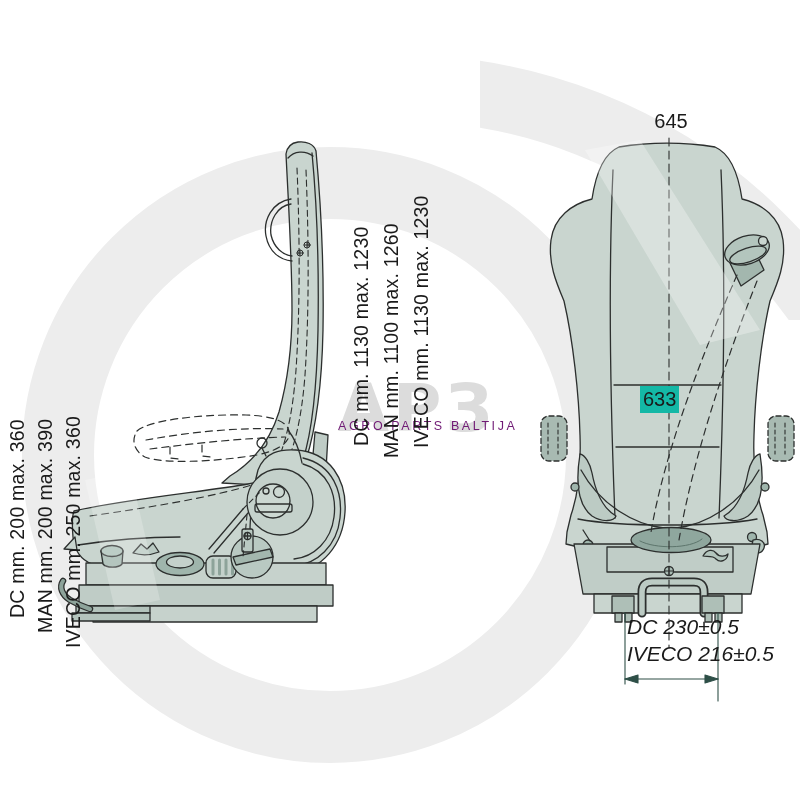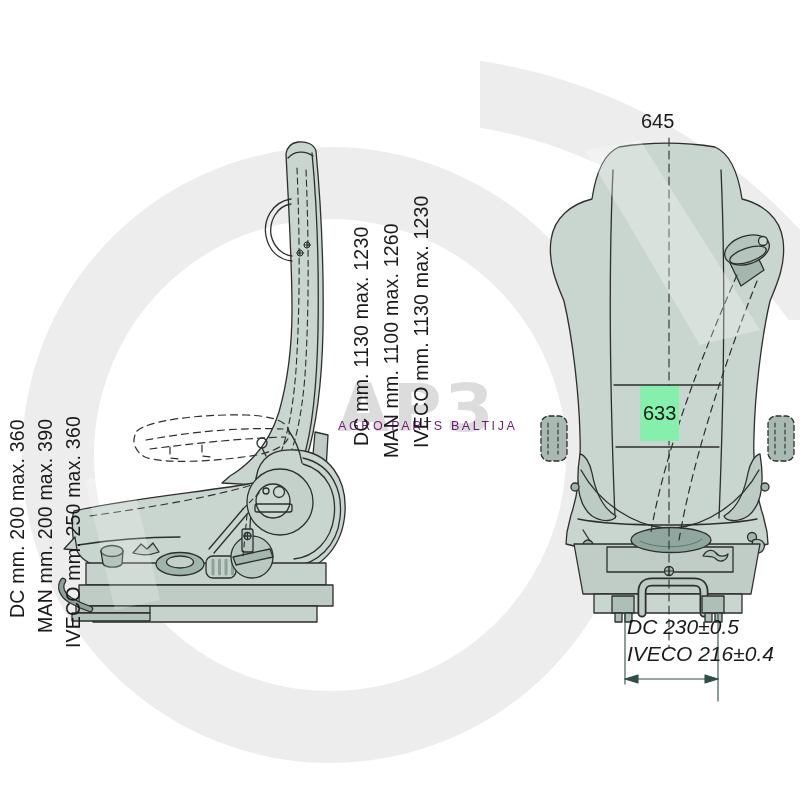--- a/index.html
+++ b/index.html
@@ -6,21 +6,21 @@
   .stage{position:relative;width:800px;height:800px;background:#ffffff;overflow:hidden;
          font-family:"Liberation Sans",sans-serif;color:#1a1a1a;}
   .stage svg{position:absolute;left:0;top:0;}
   .lbl{position:absolute;white-space:nowrap;color:#1a1a1a;z-index:6;}
   .rot{transform:rotate(-90deg);transform-origin:0 0;font-size:19.5px;letter-spacing:.2px;}
   .num{font-size:20px;}
   .wm-logo{position:absolute;z-index:1;font-weight:bold;font-size:66px;letter-spacing:4px;
            color:#dcdcdc;font-family:"DejaVu Sans","Liberation Sans",sans-serif;margin-top:18px;}
   .wm-sub{position:absolute;z-index:1;font-size:12.5px;letter-spacing:2.6px;color:#701a75;}
   .dimblock{line-height:27px;font-size:21px;font-style:italic;}
-  .lbl-633{background:#86efac;padding:16px 3px;}
+  .lbl-633{background:#14b8a6;padding:2px 3px;}
 </style>
 </head>
 <body>
 
 <div class="stage">
 
   <svg width="800" height="800" viewBox="0 0 800 800" style="z-index:0">
     <circle cx="330" cy="455" r="272" fill="none" stroke="#ededed" stroke-width="72"></circle>
     <g clip-path="url(#tr)">
       <circle cx="400" cy="600" r="512" fill="none" stroke="#ededed" stroke-width="66"></circle>
@@ -205,21 +205,21 @@
   </svg>
 
   <div class="lbl rot" style="left:6px;top:618px;">DC mm. 200 max. 360</div>
   <div class="lbl rot" style="left:34px;top:633px;">MAN mm. 200 max. 390</div>
   <div class="lbl rot" style="left:62px;top:648px;">IVECO mm. 250 max. 360</div>
 
   <div class="lbl rot" style="left:350px;top:446px;">DC mm. 1130 max. 1230</div>
   <div class="lbl rot" style="left:380px;top:458px;">MAN mm. 1100 max. 1260</div>
   <div class="lbl rot" style="left:410px;top:448px;">IVECO mm. 1130 max. 1230</div>
 
-  <div class="lbl num" style="left:641px;top:110px;width:60px;">645</div>
+  <div class="lbl num" style="left:641px;top:110px;width:60px;text-align:center;">645</div>
   <div class="lbl num lbl-633" style="left:640px;top:386px;">633</div>
 
   <div class="lbl dimblock" style="left:627px;top:613px;">
     <div>DC 230±0.5</div>
-    <div>IVECO 216±0.4</div>
+    <div>IVECO 216±0.5</div>
   </div>
 
 </div>
 
 </body></html>

